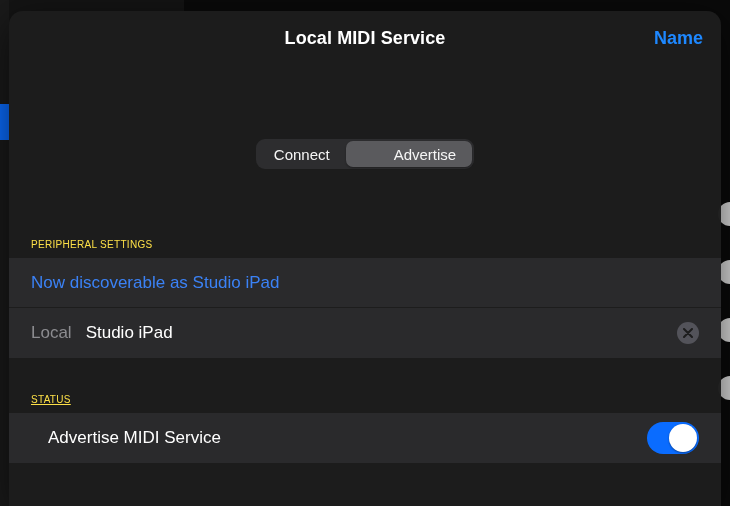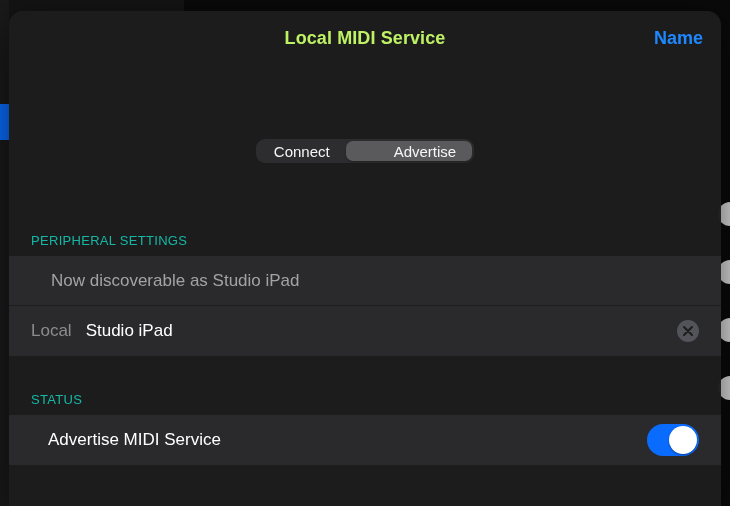--- a/index.html
+++ b/index.html
@@ -66,21 +66,21 @@
   .sheet-header {
     position: relative;
     height: 54px;
     display: flex;
     align-items: center;
     justify-content: center;
   }
   .sheet-title {
     font-size: 18px;
     font-weight: 600;
-    color: #bef264;
+    color: #ffffff;
     letter-spacing: 0.1px;
   }
   .done-btn {
     position: absolute;
     right: 18px;
     top: 0;
     height: 54px;
     display: flex;
     align-items: center;
     font-size: 18px;
@@ -92,21 +92,21 @@
   .seg-wrap {
     display: flex;
     justify-content: center;
     margin-top: 74px;
   }
   .segmented {
     display: flex;
     background: #2d2d2f;
     border-radius: 9px;
     padding: 2px;
-    height: 24px;
+    height: 30px;
   }
   .seg-item {
     display: flex;
     align-items: center;
     justify-content: center;
     padding: 0 16px;
     font-size: 15px;
     font-weight: 500;
     color: #f6f6f6;
     border-radius: 7px;
@@ -114,44 +114,43 @@
     white-space: nowrap;
   }
   .seg-item.active {
     background: #5a5a5d;
     box-shadow: 0 1px 2px rgba(0,0,0,.3);
     padding-left: 48px;
   }
 
   .section-header {
     padding: 0 22px;
-    font-size: 13px;
+    font-size: 10px;
     letter-spacing: 0.3px;
-    color: #14b8a6;
+    color: #fde047;
     text-transform: uppercase;
   }
   .section-header.first { margin-top: 70px; }
-  .section-header.second { margin-top: 36px; }
+  .section-header.second { margin-top: 36px; text-decoration: underline; }
 
   .list-group {
     margin-top: 8px;
     background: #2a2a2c;
   }
   .list-row {
     min-height: 50px;
     display: flex;
     align-items: center;
     padding: 0 22px;
     border-bottom: 1px solid #1d1d1d;
     font-size: 17px;
   }
   .list-row:last-child { border-bottom: none; }
   .row-note {
-    color: #a3a3a3;
-    margin-left: 20px;
+    color: #3b82f6;
   }
   .name-row .field-label {
     color: #8c8c90;
     margin-right: 14px;
   }
   .name-row .field-value {
     color: #fff;
     flex: 1;
     background: transparent;
     border: none;

